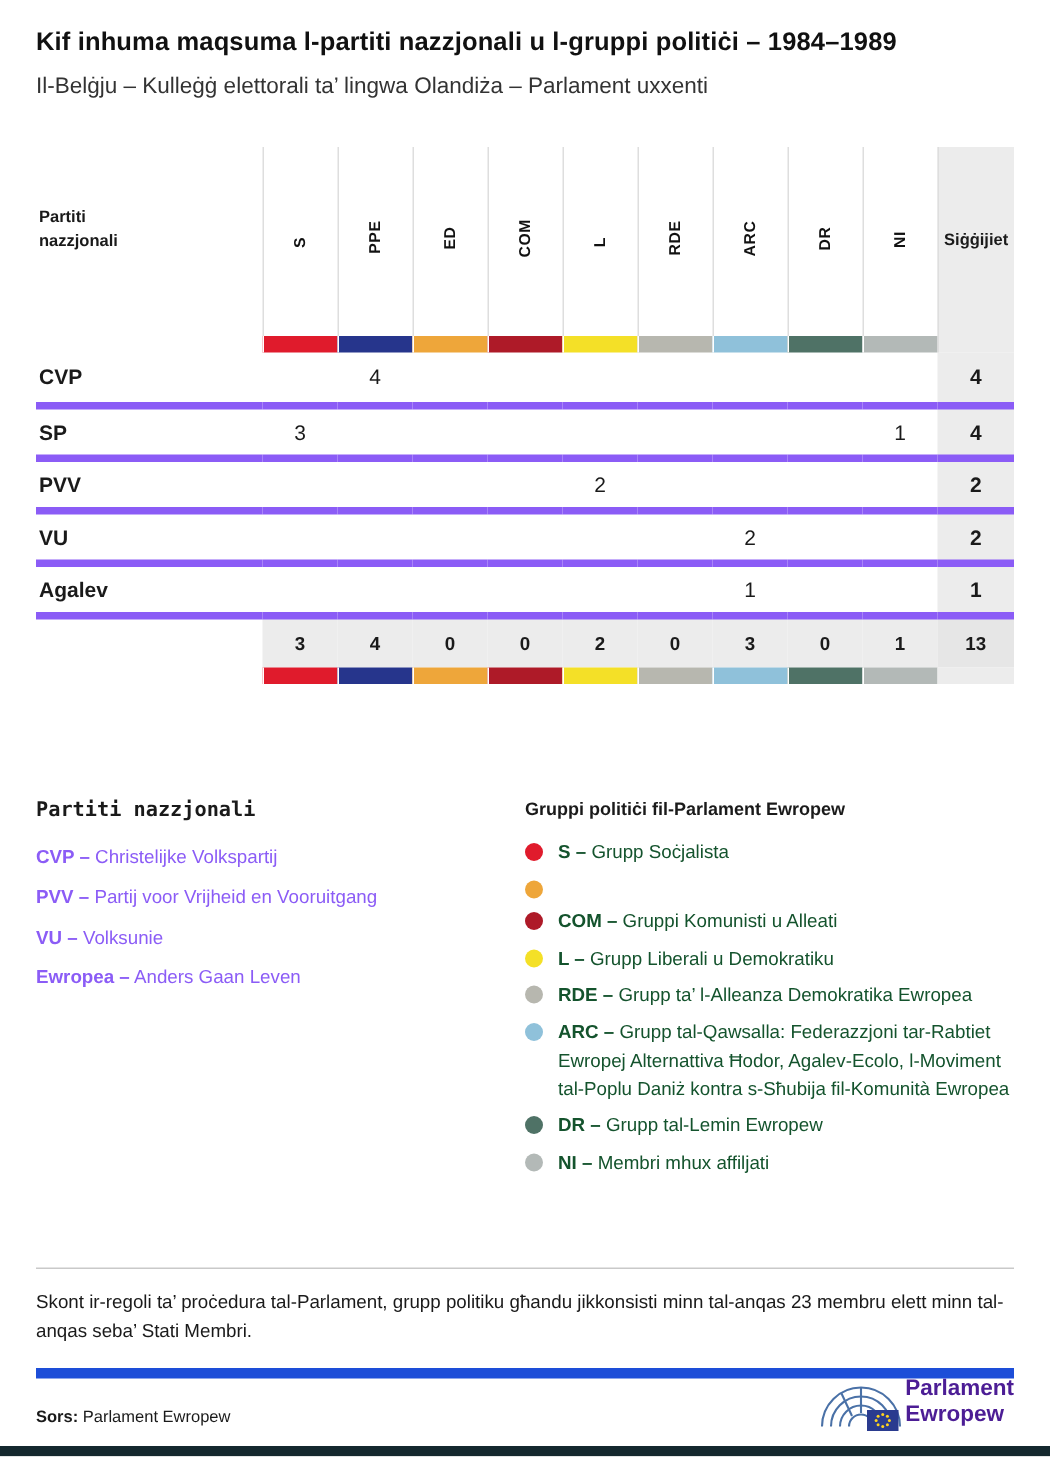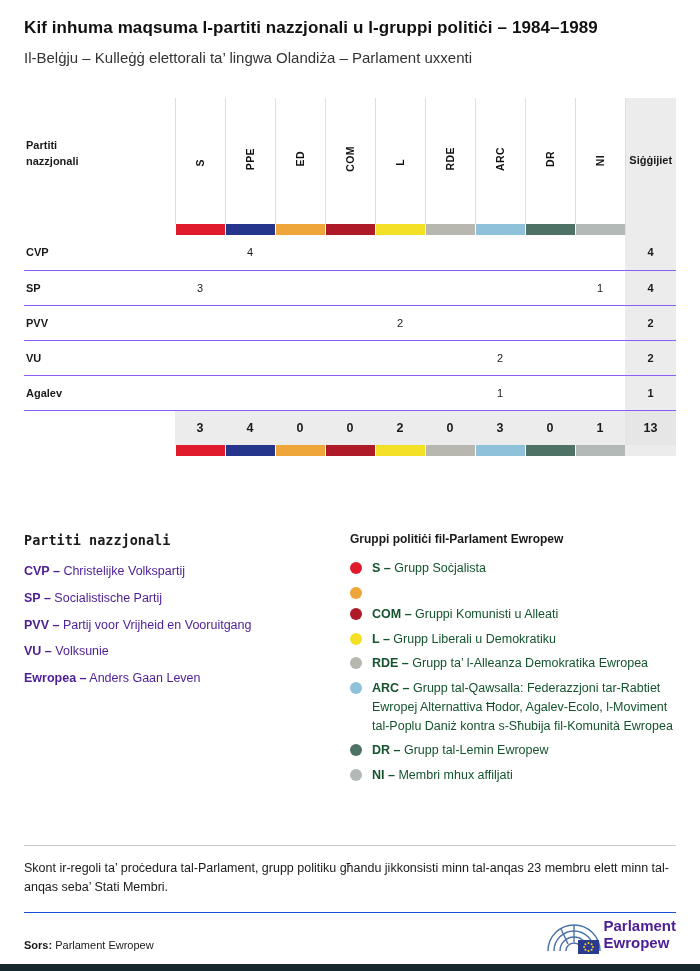--- a/index.html
+++ b/index.html
@@ -74,22 +74,22 @@
   }
   .seats-head-text { font-size: 11px; font-weight: 700; padding-bottom: 13px; }
 
   tr.bar-row td { height: 11px; line-height: 0; }
   td.bar { border-left: 1px solid #ffffff; }
   td.no-bar { background: #ffffff; }
   td.seats-bar { background: #ececec; }
 
   tr.data-row td {
     height: 35px;
-    border-bottom: 1px solid #8b5cf6;
-    font-size: 11px;
+    border-bottom: 5px solid #8b5cf6;
+    font-size: 14px;
     text-align: center;
     color: #1a1a1a;
   }
   tr.data-row td.party {
     text-align: left;
     padding-left: 2px;
     font-weight: 700;
   }
   tr.data-row td.seats {
     background: #ececec;
@@ -109,39 +109,39 @@
   
   .legend { display: flex; margin-top: 76px; width: 652px; }
   .legend-left { width: 326px; flex: 0 0 326px; }
   .legend-right { flex: 1; }
   .legend-left-title {
     font-family: "DejaVu Sans Mono", "Liberation Mono", monospace;
     font-size: 13.5px;
     font-weight: 700;
     margin-bottom: 14px;
   }
-  .party-item { font-size: 12.5px; line-height: 1.5; margin-bottom: 8px; color: #4c1d95; }
+  .party-item { font-size: 12.5px; line-height: 1.5; margin-bottom: 8px; color: #8b5cf6; }
   .party-item b, .group-text b { font-weight: 700; }
   .legend-right-title { font-size: 12px; font-weight: 700; margin-bottom: 13px; }
   .group-item { display: flex; align-items: flex-start; margin-bottom: 6px; }
   .dot {
     width: 12px; height: 12px;
     border-radius: 50%;
     flex: 0 0 12px;
     margin: 3px 10px 0 0;
     background: #999;
   }
   .group-text { font-size: 12.5px; line-height: 1.5; color: #14532d; }
 
   
   .footnote {
     margin-top: 54px;
     width: 652px;
     border-top: 1px solid #c9c9c9;
-    border-bottom: 1px solid #1d4ed8;
+    border-bottom: 7px solid #1d4ed8;
     padding: 13px 2px 14px 0;
     font-size: 12.5px;
     line-height: 1.55;
     color: #1a1a1a;
   }
 
   
   .footer {
     position: absolute;
     left: 24px; right: 24px; bottom: 16px;
@@ -317,21 +317,20 @@
       <td class="bar" style="background-color: rgb(179, 185, 183);"></td>
       <td class="seats-bar"></td>
     </tr>
   </tbody>
     </table>
 
   <div class="legend">
     <div class="legend-left">
       <div class="legend-left-title">Partiti nazzjonali</div>
       <div class="party-item"><b>CVP –</b> <span>Christelijke Volkspartij</span></div>
-      <div class="party-item"><b>SP –</b> <span>Socialistische Partij</span></div>
       <div class="party-item"><b>PVV –</b> <span>Partij voor Vrijheid en Vooruitgang</span></div>
       <div class="party-item"><b>VU –</b> <span>Volksunie</span></div>
       <div class="party-item"><b>Ewropea –</b> <span>Anders Gaan Leven</span></div>
     </div>
 
     <div class="legend-right">
       <div class="legend-right-title">Gruppi politiċi fil-Parlament Ewropew</div>
 
       <div class="group-item">
         <span class="dot" style="background-color: rgb(224, 27, 44);"></span>

